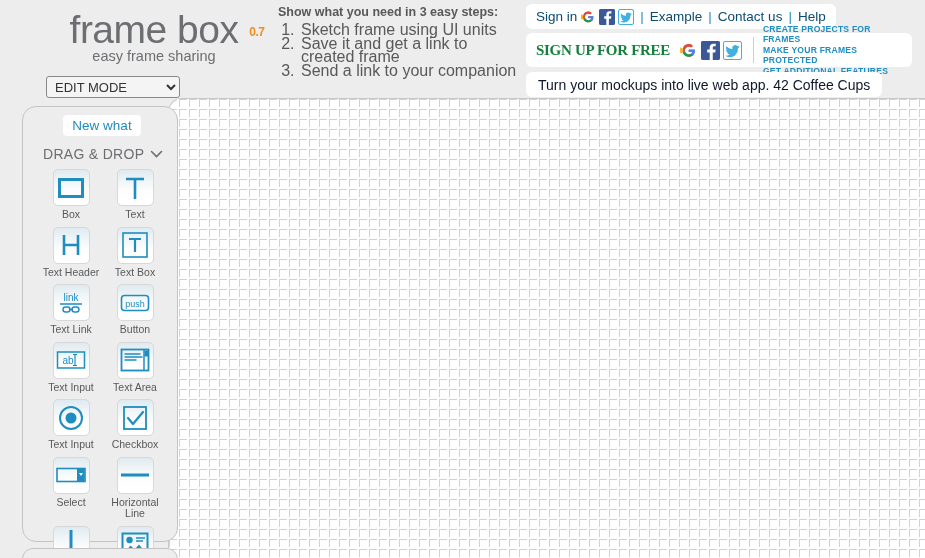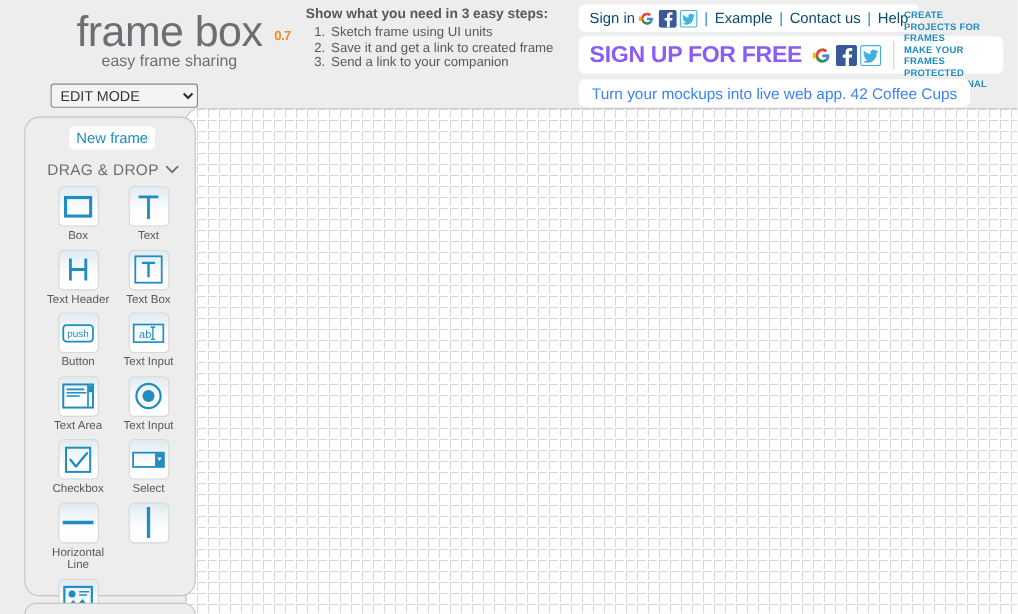--- a/index.html
+++ b/index.html
@@ -32,43 +32,43 @@
   #mode-select {
     width: 134px; height: 22px;
     font-family: "Liberation Sans", sans-serif; font-size: 13px;
     color: #333; background: #f4f4f4;
     border: 1px solid #888; border-radius: 3px;
     padding: 1px 4px;
   }
 
   #steps { position: absolute; left: 278px; top: 5px; width: 240px; }
   #steps-title { font-size: 12.5px; font-weight: bold; color: #58595b; margin-bottom: 4px; }
-  #steps ol { margin: 0; padding-left: 21px; font-size: 12px; color: #58595b; line-height: 13.5px; }
+  #steps ol { margin: 0; padding-left: 21px; font-size: 16px; color: #58595b; line-height: 13.5px; }
   #steps ol li { padding-left: 2px; }
 
   
   .wbox { background: #fff; border-radius: 6px; position: absolute; }
 
   #signin-bar { left: 526px; top: 4px; height: 25px; padding: 0 10px; display: flex; align-items: center; }
   #signin-bar a, #signin-bar span.sep { font-size: 13.5px; color: #0c4a6e; text-decoration: none; }
   #signin-bar span.sep { color: #1f8dc0; margin: 0 6px; }
   .soc { width: 16px; height: 16px; display: inline-block; vertical-align: middle; margin-left: 3px; position: relative; border-radius: 2px; }
   .soc-g { background: #fff; }
   .soc-f { background: #3b5998; }
   .soc-t { background: #fff; border: 1px solid #3fb0e0; }
 
   #signup-panel { left: 526px; top: 33px; width: 386px; height: 34px; display: flex; align-items: center; padding: 0 10px; }
-  #signup-text { font-size: 21px; color: #8b5cf6; font-weight: bold; letter-spacing: -0.3px; white-space: nowrap; }
+  #signup-text { font-size: 15px; color: #15803d; font-weight: bold; letter-spacing: -0.3px; white-space: nowrap; font-family: Liberation Serif, serif; }
   #signup-socials { display: flex; align-items: center; margin-left: 6px; }
   #signup-socials .soc { width: 19px; height: 19px; margin-left: 3px; }
   #signup-divider { width: 1px; height: 26px; background: #cfcfcf; margin: 0 9px 0 11px; }
   #signup-promo { font-size: 8.6px; color: #1f8dc0; line-height: 10.5px; letter-spacing: 0.2px; font-weight: bold; }
 
   #mockup-bar { left: 526px; top: 72px; height: 25px; padding: 0 12px; display: flex; align-items: center; }
-  #mockup-bar a { font-size: 14px; color: #3b82f6; text-decoration: none; white-space: nowrap; }
+  #mockup-bar a { font-size: 14px; color: #0f172a; text-decoration: none; white-space: nowrap; }
 
   
   #canvas {
     position: absolute; left: 168px; top: 98px;
     width: 757px; height: 460px;
     background-color: #ffffff;
     background-image:
       linear-gradient(to right, #d2d2d2 1px, transparent 1px),
       linear-gradient(to bottom, #d2d2d2 1px, transparent 1px);
     background-size: 10px 10px;
@@ -229,21 +229,21 @@
     <a href="#">Turn your mockups into live web app. 42 Coffee Cups</a>
   </div>
 </div>
 
 <div id="canvas">
   <div id="canvas-mask"></div>
 </div>
 
 <div id="sidebar">
 
-  <div id="new-frame-btn">New frame</div>
+  <div id="new-frame-btn">New what</div>
 
   <div id="dragdrop-row">
     <span id="dragdrop-label">DRAG &amp; DROP</span>
     <span id="dragdrop-chevron">
       <svg width="13" height="9" viewBox="0 0 13 9">
           <path d="M1.5 1.5L6.5 6.5L11.5 1.5" stroke="#6d6e71" stroke-width="1.6" fill="none" stroke-linecap="round"></path>
         </svg>
     </span>
   </div>
 
@@ -279,20 +279,32 @@
     <div class="tile">
       <div class="tile-icon">
         <svg width="28" height="28" viewBox="0 0 28 28">
           <rect x="2" y="2" width="24" height="24" fill="none" stroke="#1f8dc0" stroke-width="1.6"></rect>
           <path d="M8 8h12M14 8v13" stroke="#1f8dc0" stroke-width="2.2" fill="none"></path>
         </svg>
       </div>
       <div class="tile-label">Text Box</div>
     </div>
 
+    <div class="tile">
+      <div class="tile-icon">
+        <svg width="30" height="28" viewBox="0 0 30 28">
+          <text x="15" y="12" font-family="Liberation Sans, sans-serif" font-size="10" fill="#1f8dc0" text-anchor="middle">link</text>
+          <path d="M4 15h22" stroke="#1f8dc0" stroke-width="1.4"></path>
+          <rect x="7" y="18" width="7" height="5" rx="2.5" fill="none" stroke="#1f8dc0" stroke-width="1.4"></rect>
+          <rect x="16" y="18" width="7" height="5" rx="2.5" fill="none" stroke="#1f8dc0" stroke-width="1.4"></rect>
+          <path d="M13 20.5h4" stroke="#1f8dc0" stroke-width="1.4"></path>
+        </svg>
+      </div>
+      <div class="tile-label">Text Link</div>
+    </div>
 
     <div class="tile">
       <div class="tile-icon">
         <svg width="30" height="20" viewBox="0 0 30 20">
           <rect x="1.5" y="2.5" width="27" height="15" rx="3" fill="none" stroke="#1f8dc0" stroke-width="1.6"></rect>
           <text x="15" y="13.5" font-family="Liberation Sans, sans-serif" font-size="9" fill="#1f8dc0" text-anchor="middle">push</text>
         </svg>
       </div>
       <div class="tile-label">Button</div>
     </div>

